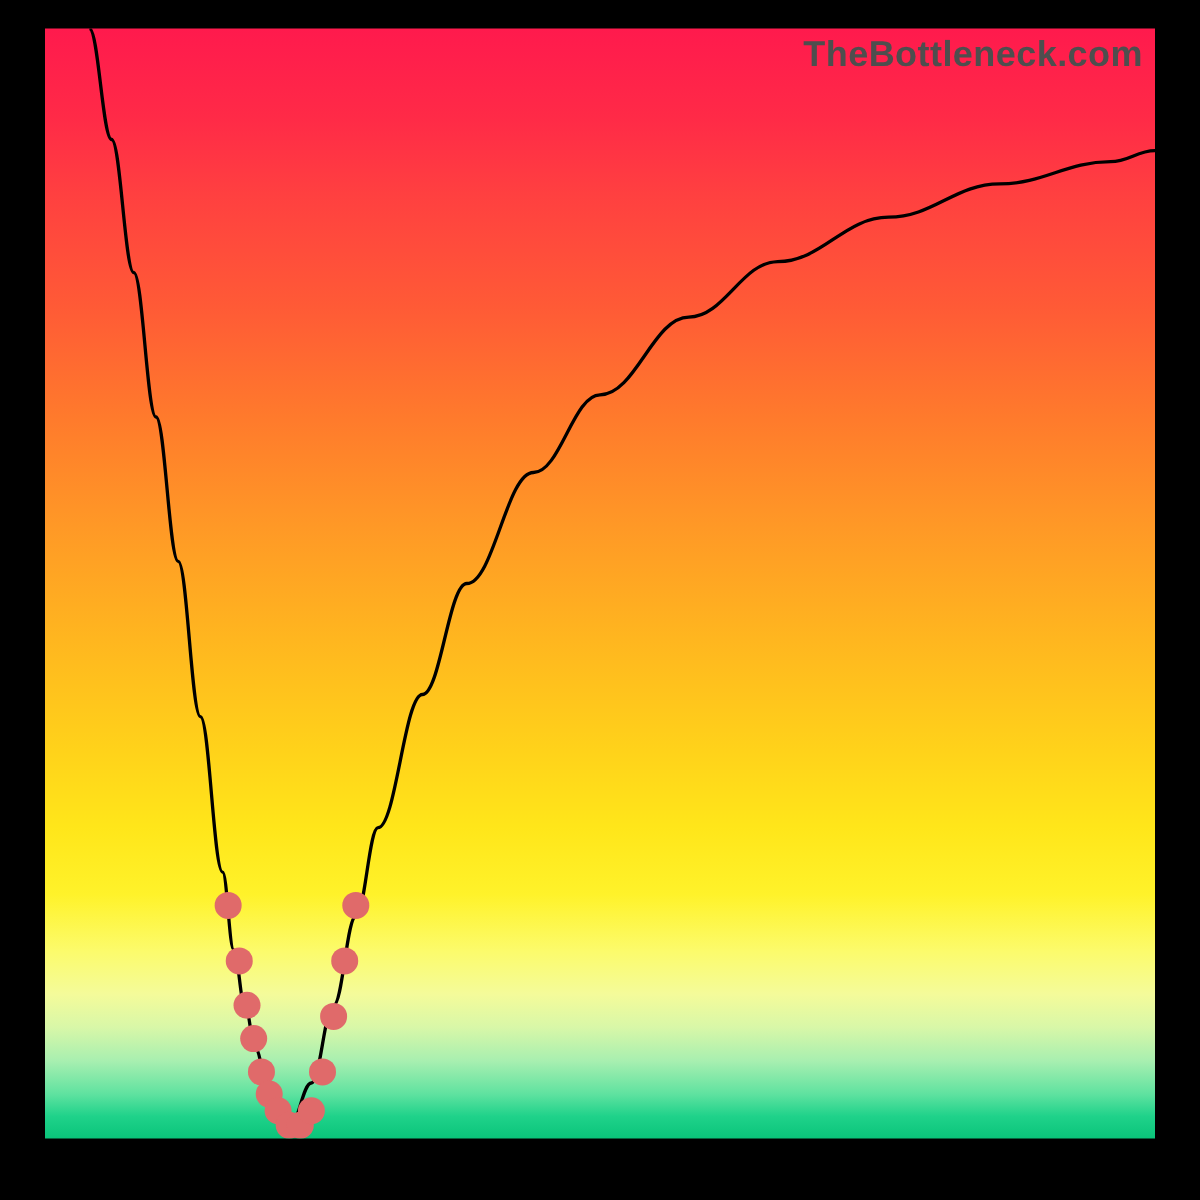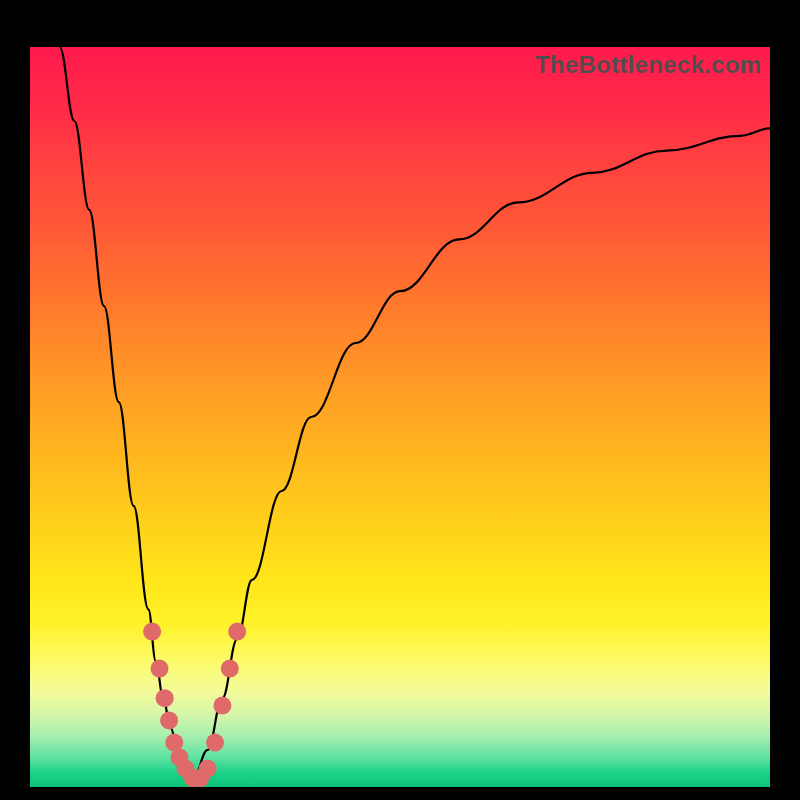--- a/index.html
+++ b/index.html
@@ -15,21 +15,21 @@
     position: absolute;
     left: 0;
     top: 0;
     width: 800px;
     height: 800px;
     background: #000;
   }
   .plot {
     position: absolute;
     left: 30px;
-    top: 47px;
+    top: 19px;
     width: 740px;
     height: 740px;
     background: linear-gradient(to bottom,
       #ff1a4d 0%,
       #ff2a47 8%,
       #ff4040 15%,
       #ff5a36 25%,
       #ff7a2c 35%,
       #ff9926 45%,
       #ffb61f 55%,

